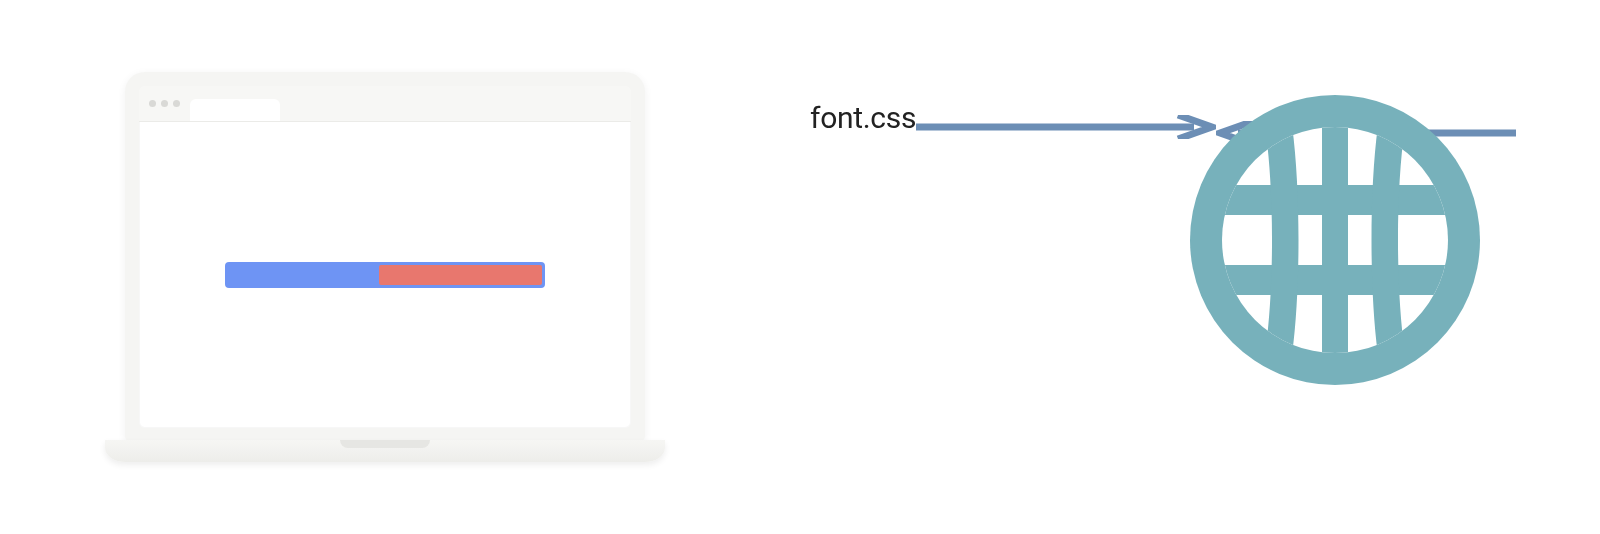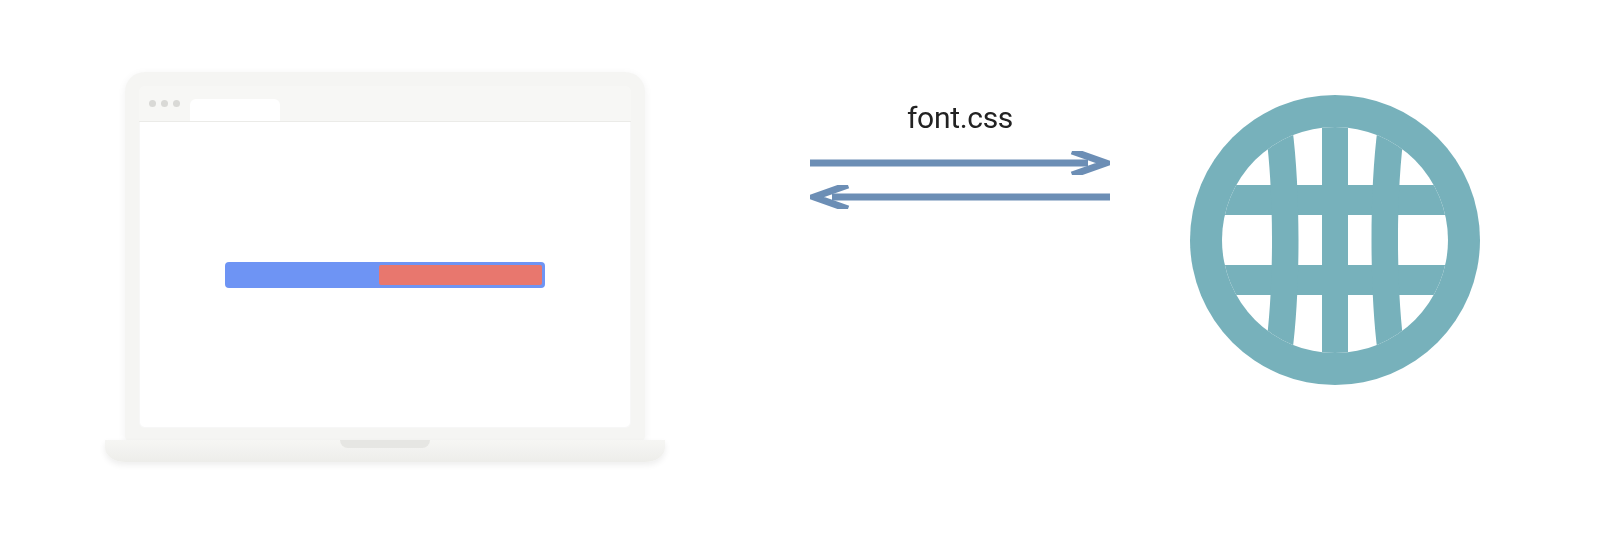--- a/index.html
+++ b/index.html
@@ -112,21 +112,20 @@
       border-radius: 0 0 10px 10px;
     }
 
     
     .exchange {
       position: absolute;
       left: 810px;
       top: 100px;
       width: 300px;
       display: flex;
-      flex-direction: column;
       align-items: center;
     }
     .exchange-label {
       font-size: 30px;
       color: #222;
       margin-bottom: 16px;
       letter-spacing: -0.3px;
     }
     .arrow {
       width: 300px;

